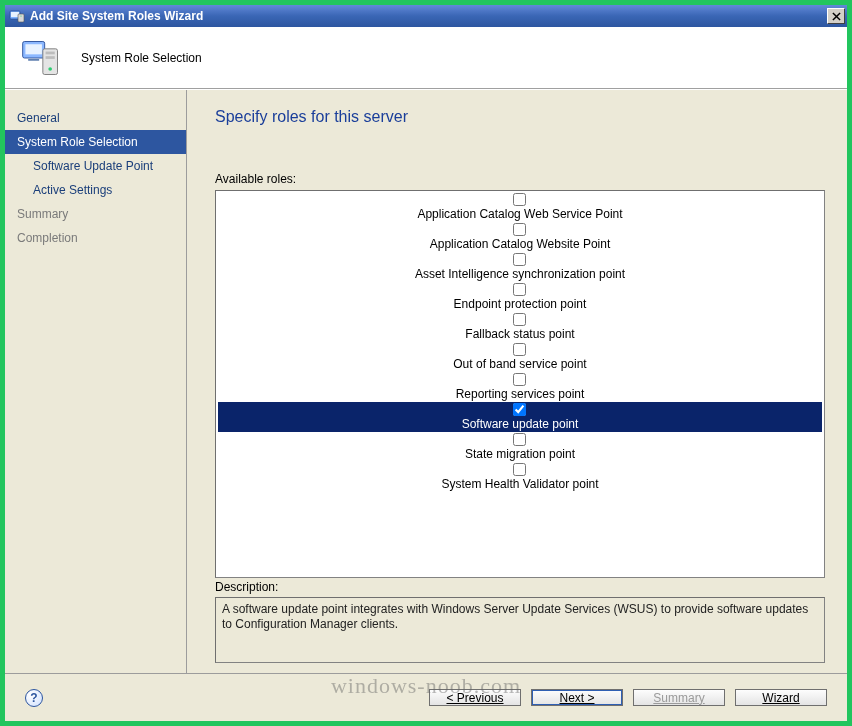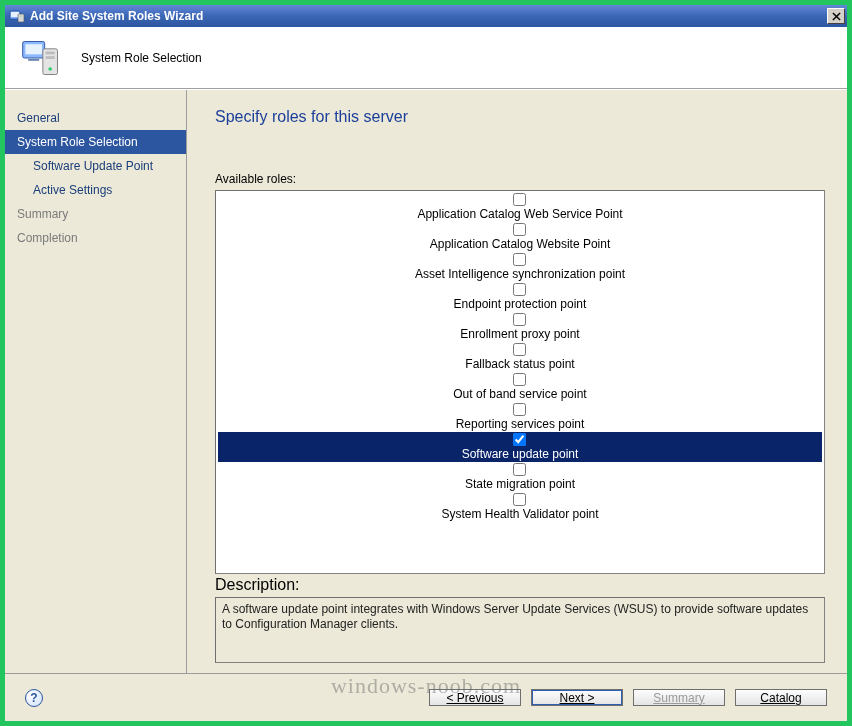--- a/index.html
+++ b/index.html
@@ -135,21 +135,21 @@
     margin: 1px 2px 1px 1px;
     flex: 0 0 auto;
   }
   .role-row .role-label { flex: 1; }
   .role-row.selected {
     background: #0a246a;
     color: #fff;
   }
   .desc-label {
     margin-top: 2px;
-    font-size: 16px;
+    font-size: 12px;
   }
   .desc-box {
     margin-top: 3px;
     height: 66px;
     background: #ece9d8;
     border: 1px solid #828282;
     border-top-color: #6f6f6f;
     border-left-color: #6f6f6f;
     padding: 4px 6px;
     font-size: 12px;
@@ -273,24 +273,20 @@
           <div class="role-row">
             <input type="checkbox" style="">
             <span class="role-label">Asset Intelligence synchronization point</span>
           </div>
           <div class="role-row">
             <input type="checkbox" style="">
             <span class="role-label">Endpoint protection point</span>
           </div>
           <div class="role-row">
             <input type="checkbox" style="">
-            <span class="role-label">Enrollment proxy point</span>
-          </div>
-          <div class="role-row">
-            <input type="checkbox" style="">
             <span class="role-label">Fallback status point</span>
           </div>
           <div class="role-row">
             <input type="checkbox" style="">
             <span class="role-label">Out of band service point</span>
           </div>
           <div class="role-row">
             <input type="checkbox" style="">
             <span class="role-label">Reporting services point</span>
           </div>
@@ -312,17 +308,17 @@
       <div class="desc-box">A software update point integrates with Windows Server Update Services (WSUS) to provide software updates to Configuration Manager clients.</div>
     </div>
   </div>
 
   <div class="footer">
     <div class="help-icon">?</div>
     <div class="spacer"></div>
     <button class="wbtn">&lt; Previous</button>
     <button class="wbtn default">Next &gt;</button>
     <button class="wbtn disabled" id="summaryBtn" disabled="">Summary</button>
-    <button class="wbtn">Catalog</button>
+    <button class="wbtn">Wizard</button>
   </div>
 
   <div class="watermark">windows-noob.com</div>
 </div>
 
 </body></html>

